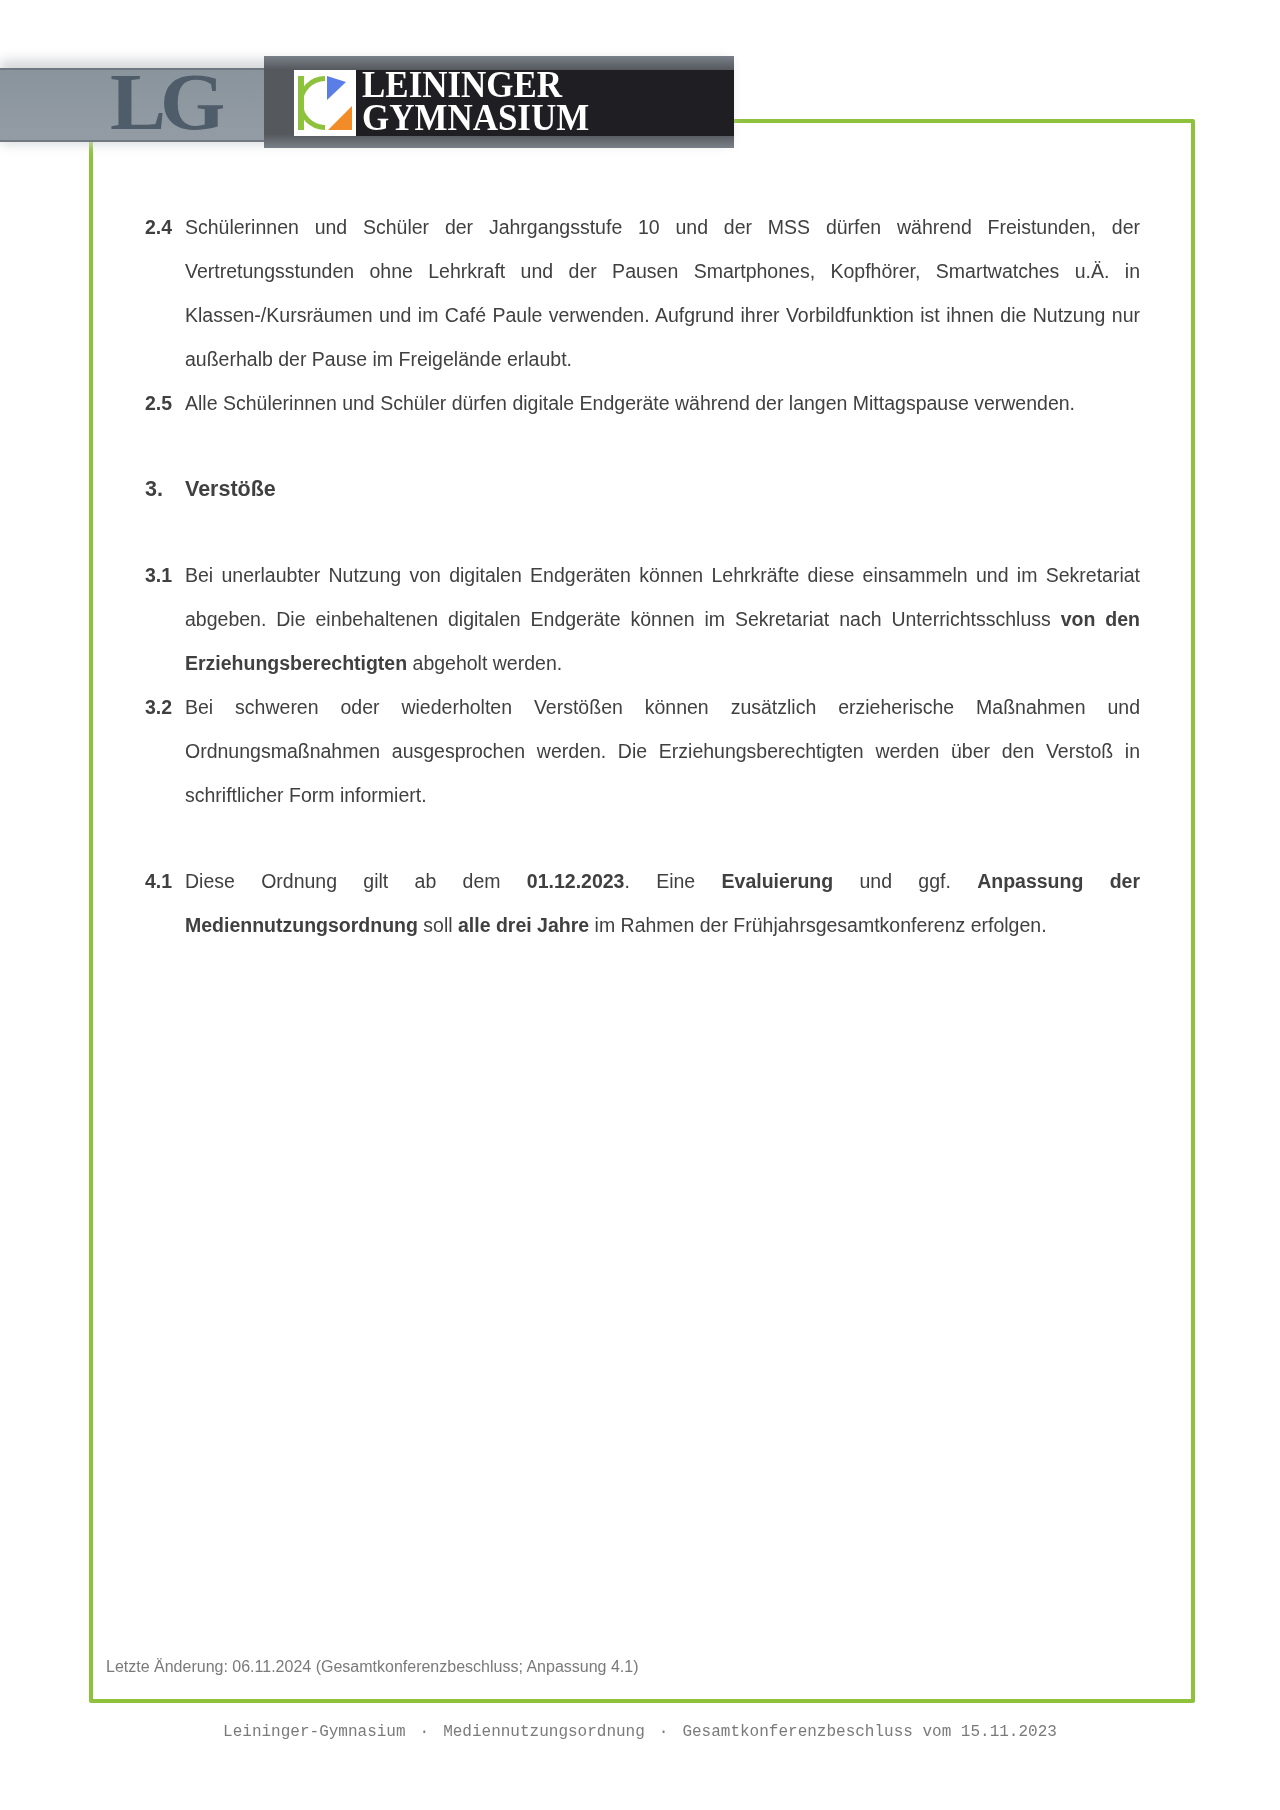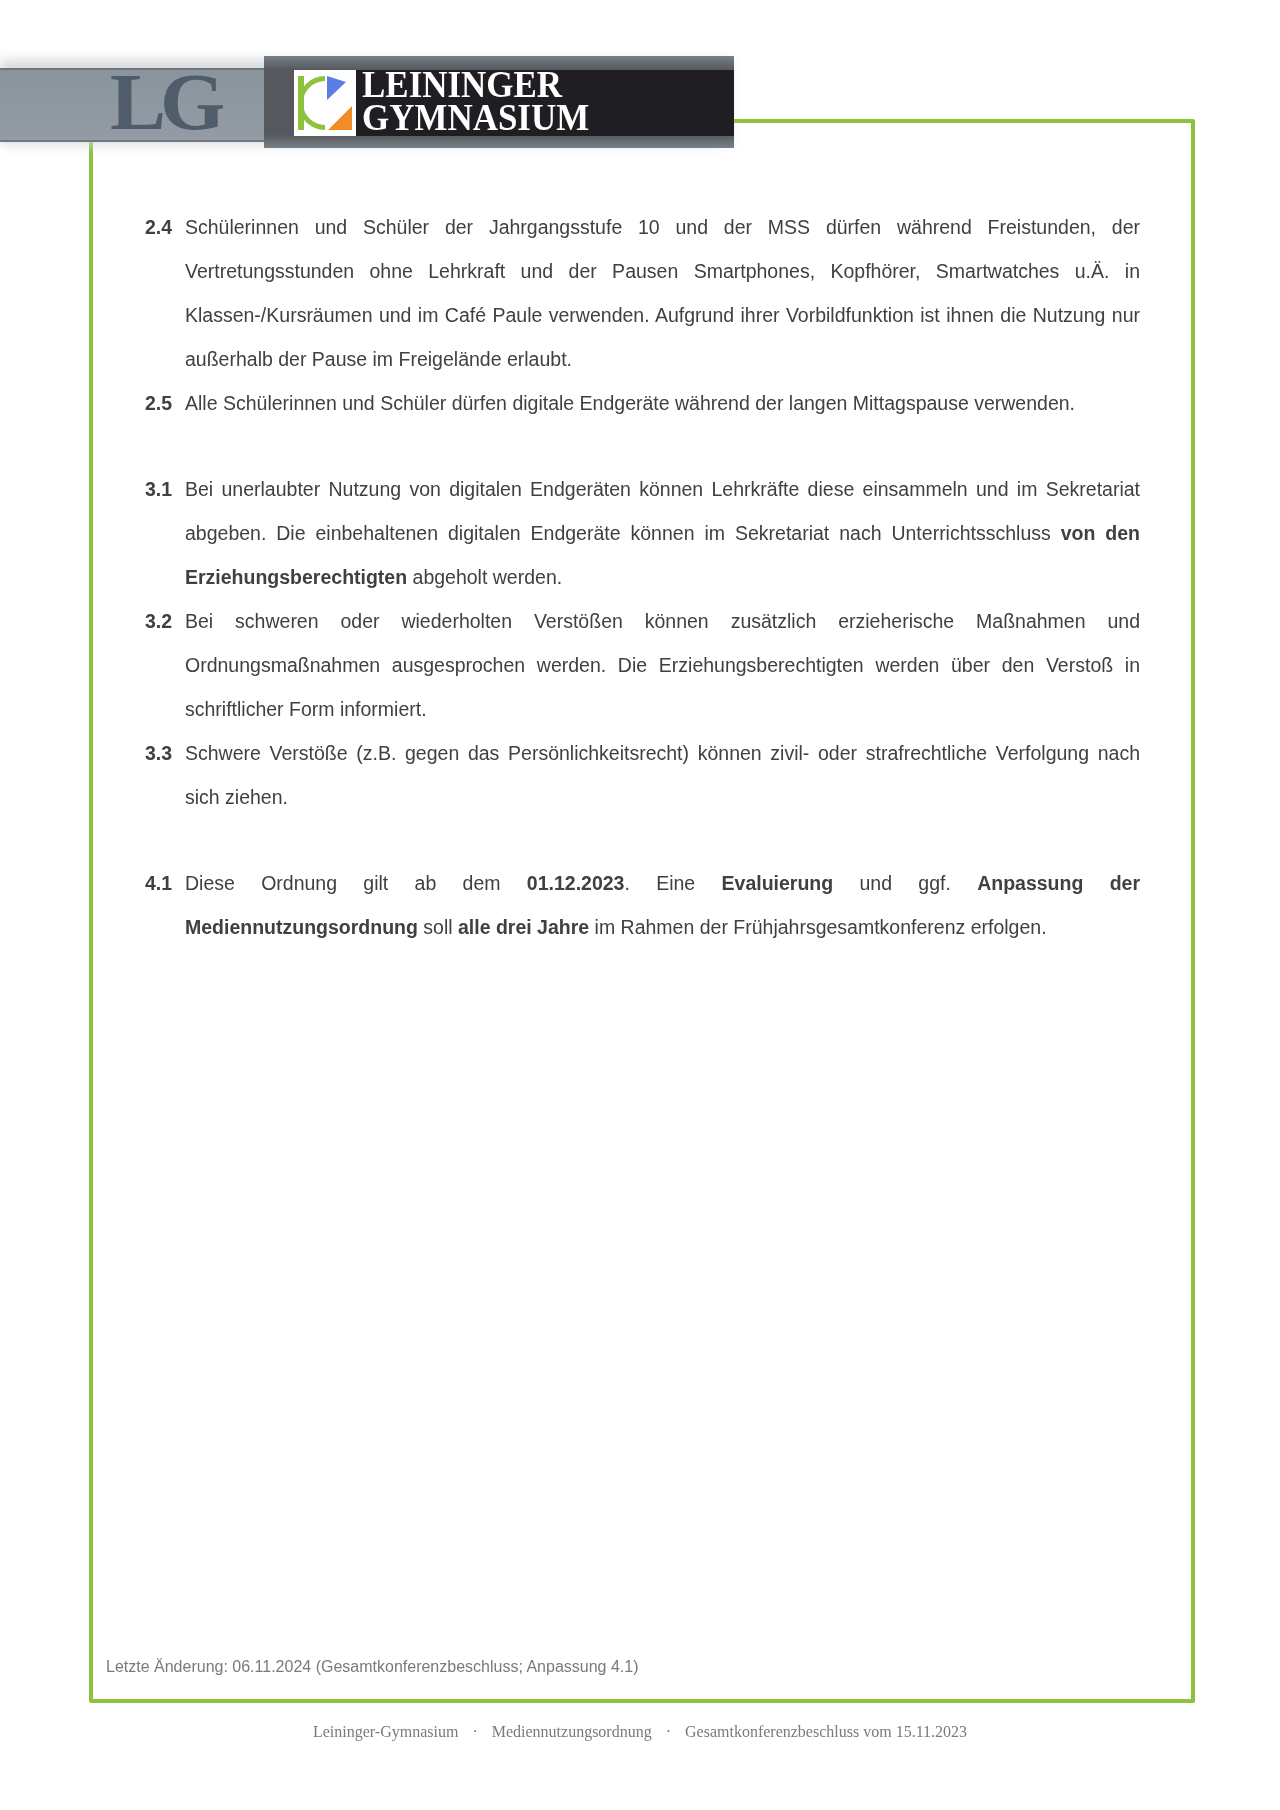--- a/index.html
+++ b/index.html
@@ -33,21 +33,21 @@
              font-family: "Liberation Sans", sans-serif; font-size: 19.5px; color: #404040; }
   .item { position: relative; padding-left: 40px; line-height: 44px; text-align: justify; }
   .item .num { position: absolute; left: 0; top: 0; font-weight: bold; }
   .item b { font-weight: bold; }
   .heading { font-weight: bold; font-size: 21.5px; line-height: 44px; }
   .heading .hnum { display: inline-block; width: 40px; }
 
   .footnote { position: absolute; left: 106px; top: 1658px; font-size: 16px; color: #7a7a7a;
               font-family: "Liberation Sans", sans-serif; }
   .footer { position: absolute; left: 0; width: 1280px; top: 1723px; text-align: center; font-size: 16px; color: #7a7a7a;
-            font-family: Liberation Serif, serif; }
+            font-family: Liberation Mono, monospace; }
   .footer .sep { display: inline-block; margin: 0 14px; }
 </style>
 </head>
 <body>
 
 <div class="frame"></div>
 
 <div class="banner">
   <div class="banner-shadow"></div>
   <div class="banner-left"></div>
@@ -76,32 +76,31 @@
 
   <div class="item">
     <span class="num">2.4</span>
     <span>Schülerinnen und Schüler der Jahrgangsstufe 10 und der MSS dürfen während Freistunden, der Vertretungsstunden ohne Lehrkraft und der Pausen Smartphones, Kopfhörer, Smartwatches u.Ä. in Klassen-/Kursräumen und im Café Paule verwenden. Aufgrund ihrer Vorbildfunktion ist ihnen die Nutzung nur außerhalb der Pause im Freigelände erlaubt.</span>
   </div>
   <div class="item">
     <span class="num">2.5</span>
     <span>Alle Schülerinnen und Schüler dürfen digitale Endgeräte während der langen Mittagspause verwenden.</span>
   </div>
 
+  <div class="heading" style="margin-top:42px;">
+    <span class="hnum">3.</span><span>Verstöße</span>
+  </div>
 
   <div class="item" style="margin-top:42px;">
     <span class="num">3.1</span>
     <span>Bei unerlaubter Nutzung von digitalen Endgeräten können Lehrkräfte diese einsammeln und im Sekretariat abgeben. Die einbehaltenen digitalen Endgeräte können im Sekretariat nach Unterrichtsschluss </span><b>von den Erziehungsberechtigten</b><span> abgeholt werden.</span>
   </div>
   <div class="item">
     <span class="num">3.2</span>
     <span>Bei schweren oder wiederholten Verstößen können zusätzlich erzieherische Maßnahmen und Ordnungsmaßnahmen ausgesprochen werden. Die Erziehungsberechtigten werden über den Verstoß in schriftlicher Form informiert.</span>
-  </div>
-  <div class="item">
-    <span class="num">3.3</span>
-    <span>Schwere Verstöße (z.B. gegen das Persönlichkeitsrecht) können zivil- oder strafrechtliche Verfolgung nach sich ziehen.</span>
   </div>
 
 
   <div class="item" style="margin-top:42px;">
     <span class="num">4.1</span>
     <span>Diese Ordnung gilt ab dem </span><b>01.12.2023</b><span>. Eine </span><b>Evaluierung</b><span> und ggf. </span><b>Anpassung der Mediennutzungsordnung</b><span> soll </span><b>alle drei Jahre</b><span> im Rahmen der Frühjahrsgesamtkonferenz erfolgen.</span>
   </div>
 </div>
 
 <div class="footnote">Letzte Änderung: 06.11.2024 (Gesamtkonferenzbeschluss; Anpassung 4.1)</div>

